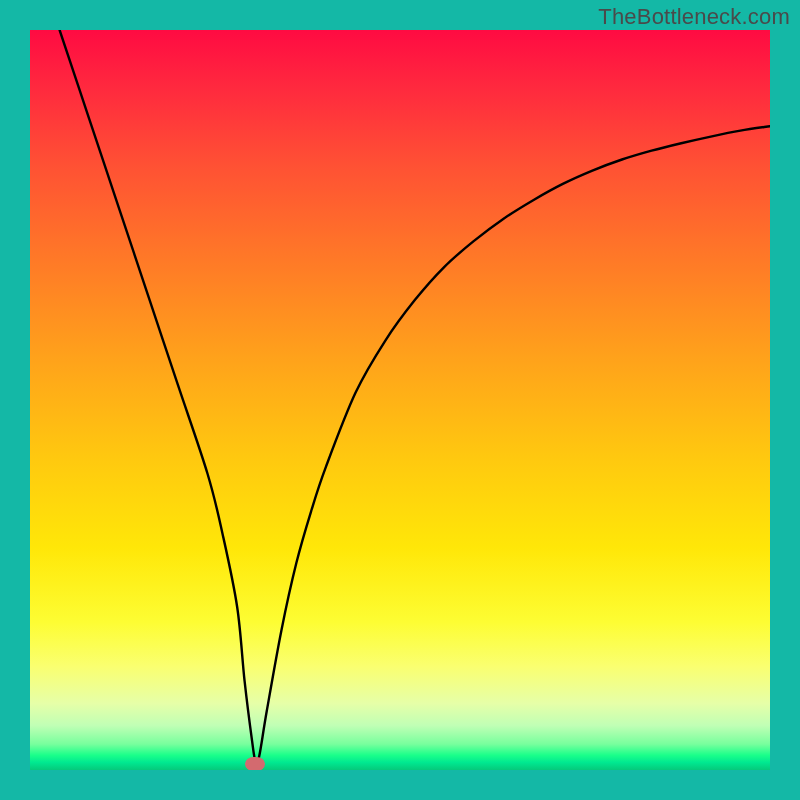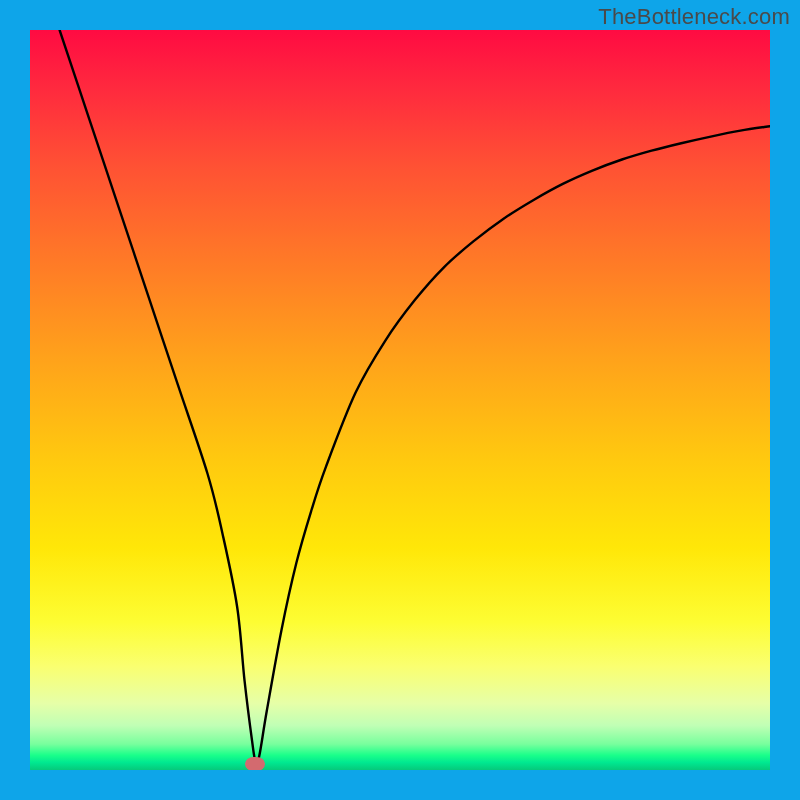--- a/index.html
+++ b/index.html
@@ -8,21 +8,21 @@
     width: 800px;
     height: 800px;
     background: #000;
     font-family: Arial, Helvetica, sans-serif;
     overflow: hidden;
   }
   .frame {
     position: relative;
     width: 800px;
     height: 800px;
-    background: #0ea5e9;
+    background: #14b8a6;
   }
   .watermark {
     position: absolute;
     top: 4px;
     right: 10px;
     color: #4a4a4a;
     font-size: 22px;
     font-weight: 500;
     letter-spacing: 0.2px;
     z-index: 5;

